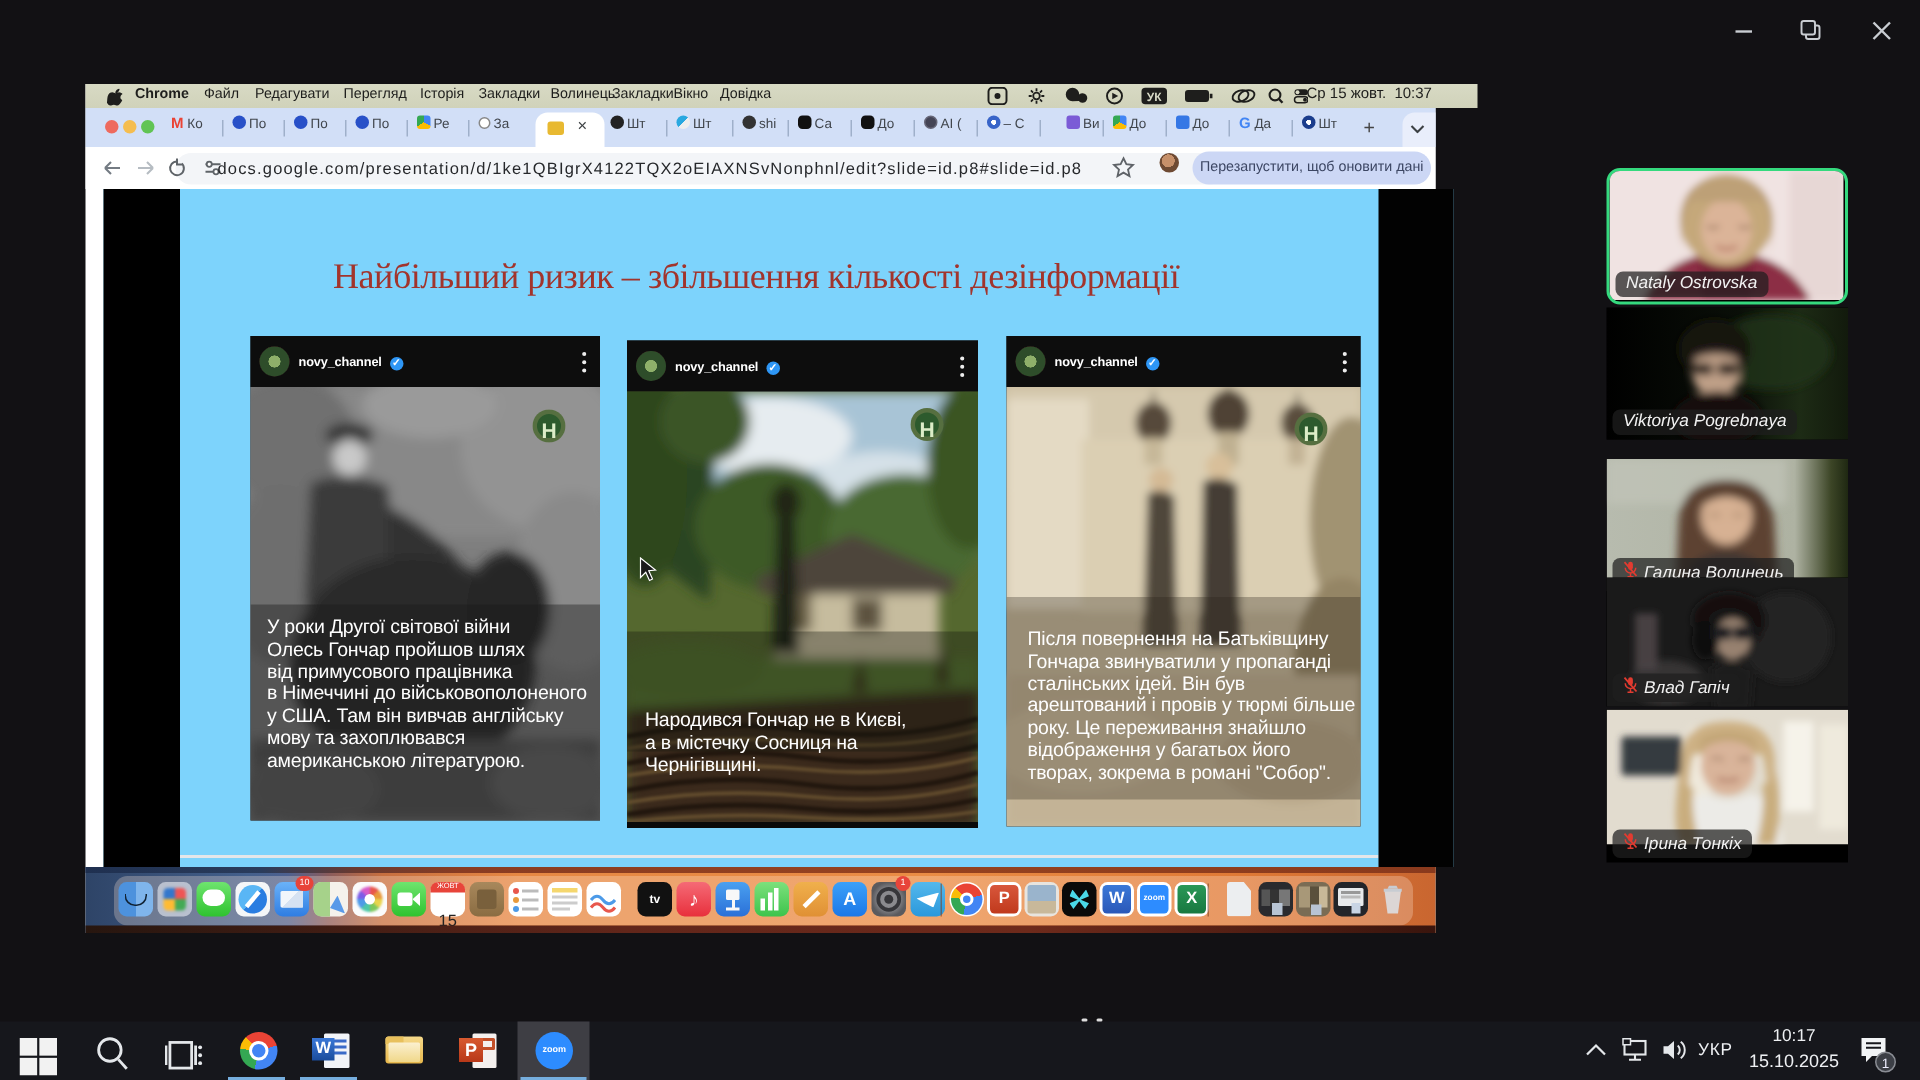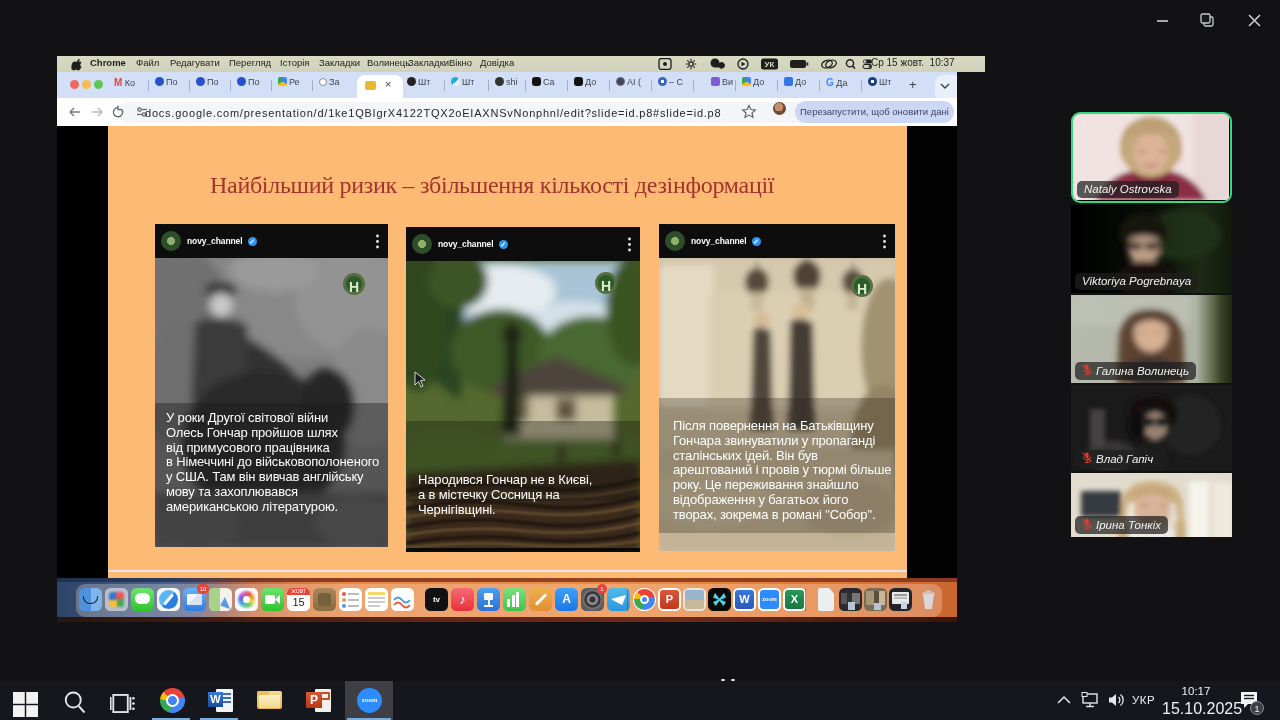--- a/index.html
+++ b/index.html
@@ -25,21 +25,21 @@
 .fav { display:inline-block; width:9px; height:9px; border-radius:50%; vertical-align:-1px; margin-right:2px; }
 .tsep { position:absolute; top:8px; width:1px; height:11px; background:#9fb0ca; }
 
 
 #toolbar { position:absolute; left:0; top:42px; width:900px; height:28px; background:#ffffff; }
 #urlpill { position:absolute; left:60px; top:3.5px; width:700px; height:21px; border-radius:11px; background:#f3f5f8; }
 #urltext { position:absolute; left:88px; top:8.5px; font-size:11px; color:#26282b; letter-spacing:0.78px; }
 #restartpill { position:absolute; left:738px; top:3px; width:159px; height:22px; border-radius:11px; background:#ccd7f5; color:#3c4663; font-size:9.5px; line-height:22px; text-align:center; }
 
 
-#content { position:absolute; left:0; top:70px; width:900px; height:452px; background:#fdba74; }
+#content { position:absolute; left:12px; top:70px; width:900px; height:452px; background:#7dd3fc; }
 #filmstrip { position:absolute; left:0; top:0; width:51px; height:452px; background:#000; }
 #rightpane { position:absolute; left:850px; top:0; width:50px; height:452px; background:#020202; }
 #notesline { position:absolute; left:51px; top:444px; width:799px; height:2px; background:#e4e6e9; }
 
 #slidetitle { position:absolute; left:153px; top:46px; width:620px; font-family:"Liberation Serif", serif; font-size:24px; letter-spacing:-0.3px; color:#a2342c; z-index:5; white-space:nowrap; }
 
 
 .card { position:absolute; background:#111; }
 .chead { position:absolute; left:0; top:0; width:100%; height:34px; background:#0d0d0d; }
 .cava { position:absolute; left:6px; top:7px; width:20px; height:20px; border-radius:50%;
@@ -380,21 +380,21 @@
     <div class="dicon" style="left:159px;background:#fbfbfb">
           <div style="position:absolute;inset:3px;border-radius:50%;background:conic-gradient(#e8574c 0 12%,#e89a3c 12% 25%,#e8d44c 25% 37%,#7cc85c 37% 50%,#4cc8a8 50% 62%,#4c9ae8 62% 75%,#7c5ce8 75% 87%,#d85cc8 87%);filter:blur(0.8px)"></div>
           <div style="position:absolute;left:8px;top:8px;width:7px;height:7px;border-radius:50%;background:#fff"></div>
         </div>
     <div class="dicon" style="left:185px;background:linear-gradient(#6ee46e,#2fc32f)">
           <div style="position:absolute;left:4px;top:7px;width:10px;height:9px;background:#fff;border-radius:2px"></div>
           <div style="position:absolute;right:4px;top:7px;width:5px;height:9px;background:#fff;clip-path:polygon(0 50%,100% 0,100% 100%)"></div>
         </div>
     <div class="dicon" style="left:211px;background:#fff">
           <div style="position:absolute;left:0;top:0;width:23px;height:7px;background:#e8443a;border-radius:5px 5px 0 0;color:#fff;font-size:5px;text-align:center;line-height:7px">ЖОВТ</div>
-          <div style="position:absolute;left:0;top:8px;width:23px;text-align:center;font-size:11px;color:#222">15</div>
+          <div style="position:absolute;left:0;top:20px;width:23px;text-align:center;font-size:11px;color:#222">15</div>
         </div>
     <div class="dicon" style="left:237px;background:linear-gradient(#a8885c,#8a6c42)">
           <div style="position:absolute;inset:5px;background:#79603c;border-radius:2px"></div>
         </div>
     <div class="dicon" style="left:289px;background:#fff">
           <div style="position:absolute;left:3px;top:4px;width:17px;height:2.5px;background:#f5d76e"></div>
           <div style="position:absolute;left:3px;top:9px;width:17px;height:2px;background:#ccc"></div>
           <div style="position:absolute;left:3px;top:13px;width:17px;height:2px;background:#ccc"></div>
           <div style="position:absolute;left:3px;top:17px;width:12px;height:2px;background:#ccc"></div>
         </div>
@@ -531,21 +531,21 @@
         <ellipse cx="72" cy="28" rx="24" ry="20" fill="#171310"></ellipse>
         <ellipse cx="73" cy="43" rx="16" ry="17" fill="#c0a088"></ellipse>
         <path d="M54 36 Q73 26 92 36 L90 28 Q73 18 56 28 Z" fill="#1c1512"></path>
         <rect x="57" y="37" width="14" height="8" rx="3" fill="#2a211b"></rect>
         <rect x="74" y="37" width="14" height="8" rx="3" fill="#2a211b"></rect>
         <ellipse cx="74" cy="74" rx="30" ry="18" fill="#14100d"></ellipse>
       </g>
     </svg>
     <div class="tlabel">Viktoriya Pogrebnaya</div>
   </div>
-  <div class="tile" style="top:295px;height:88px">
+  <div class="tile" style="top:306px;height:88px">
     <svg width="161" height="89" viewBox="0 0 161 89">
       <defs>
           <filter id="tb3" x="-20%" y="-20%" width="140%" height="140%">
             <feGaussianBlur stdDeviation="3"></feGaussianBlur>
           </filter>
       <linearGradient id="g3" x1="0" y1="0" x2="1" y2="0">
             <stop offset="0" stop-color="#b7bbae"></stop>
             <stop offset="0.78" stop-color="#aeb2a2"></stop>
             <stop offset="0.93" stop-color="#3c4526"></stop>
             <stop offset="1" stop-color="#1f2812"></stop>
@@ -587,21 +587,21 @@
         <rect x="85" y="33" width="11" height="8" rx="2" fill="#17191c" stroke="#2e3236" stroke-width="1"></rect>
         <path d="M70 60 Q84 52 98 62 L96 89 L72 89 Z" fill="#1c1a1a"></path>
       </g>
     </svg>
     <div class="tlabel"><svg class="mic" width="10" height="11" viewBox="0 0 10 11">
           <rect x="3.4" y="0.5" width="3.2" height="5.5" rx="1.6" fill="#e23b30"></rect>
           <path d="M1.5 4.5 a3.5 3.5 0 0 0 7 0 M5 8 v2.2 M3 10.5 h4" stroke="#e23b30" stroke-width="1" fill="none"></path>
           <line x1="1" y1="0.8" x2="9" y2="10" stroke="#e23b30" stroke-width="1.2"></line>
         </svg>Влад Гапіч</div>
   </div>
-  <div class="tile" style="top:473px;height:64px">
+  <div class="tile" style="top:473px;height:102px">
     <svg width="161" height="90" viewBox="0 0 161 90">
       <defs>
           <filter id="tb5" x="-20%" y="-20%" width="140%" height="140%">
             <feGaussianBlur stdDeviation="2.5"></feGaussianBlur>
           </filter>
         </defs>
       <rect width="161" height="90" fill="#e2dccf"></rect>
       <g filter="url(#tb5)">
         <rect x="118" y="8" width="20" height="60" fill="#f6f3ea"></rect>
         <rect x="142" y="10" width="19" height="70" fill="#efeadd"></rect>
@@ -680,21 +680,21 @@
         <line x1="9" y1="11" x2="9" y2="14" stroke="#e4e7ea" stroke-width="1.4"></line>
         <line x1="5" y1="14.5" x2="13" y2="14.5" stroke="#e4e7ea" stroke-width="1.4"></line>
         <rect x="1" y="0.5" width="5" height="4" fill="#16171c" stroke="#e4e7ea" stroke-width="1"></rect>
       </svg>
     <svg class="abs" style="left:-172px;top:11px" width="18" height="16" viewBox="0 0 18 16">
         <path d="M1 5.5 h3 l4 -3.5 v12 l-4 -3.5 h-3 z" fill="#e4e7ea"></path>
         <path d="M10.5 5 a4 4 0 0 1 0 6 M12.5 2.5 a7 7 0 0 1 0 11" stroke="#e4e7ea" stroke-width="1.3" fill="none"></path>
       </svg>
     <div class="abs" style="left:-148px;top:13px;font-size:11.5px;letter-spacing:0.5px">УКР</div>
     <div class="abs" style="left:-114px;top:4px;width:60px;text-align:center;font-size:11.5px">10:17</div>
-    <div class="abs" style="left:-118px;top:19px;width:68px;font-size:16px">15.10.2025</div>
+    <div class="abs" style="left:-118px;top:19px;width:68px;text-align:center;font-size:12px">15.10.2025</div>
     <svg class="abs" style="left:-40px;top:10px" width="20" height="18" viewBox="0 0 20 18">
         <path d="M1 1 h16 v12 h-9 l-4 4 v-4 h-3 z" fill="#f2f4f6"></path>
         <line x1="4" y1="4.5" x2="14" y2="4.5" stroke="#16171c" stroke-width="1.4"></line>
         <line x1="4" y1="7.5" x2="14" y2="7.5" stroke="#16171c" stroke-width="1.4"></line>
       </svg>
     <div class="abs" style="left:-30px;top:20px;width:14px;height:14px;border-radius:50%;background:#3c3f46;border:1px solid #8a8d94;color:#eef;font-size:9px;text-align:center;line-height:14px">1</div>
   </div>
 </div>
 
 </body></html>

